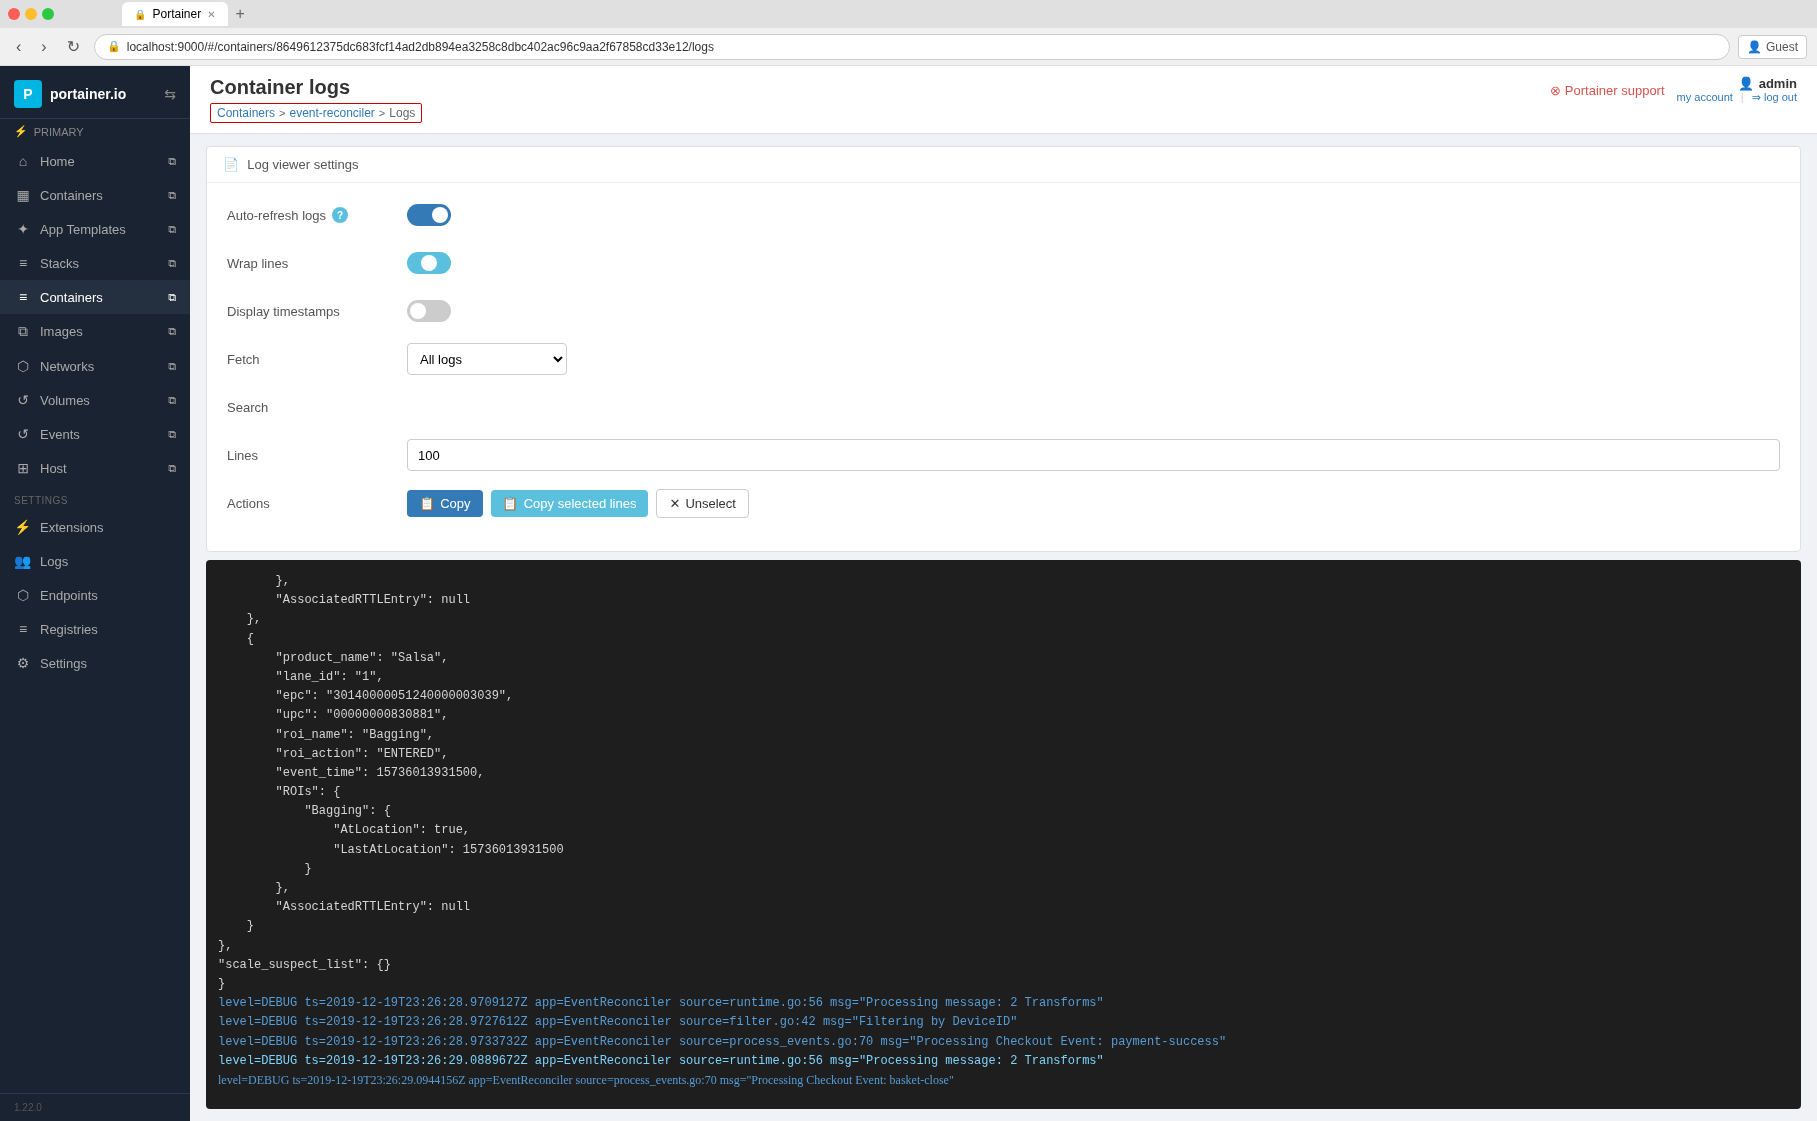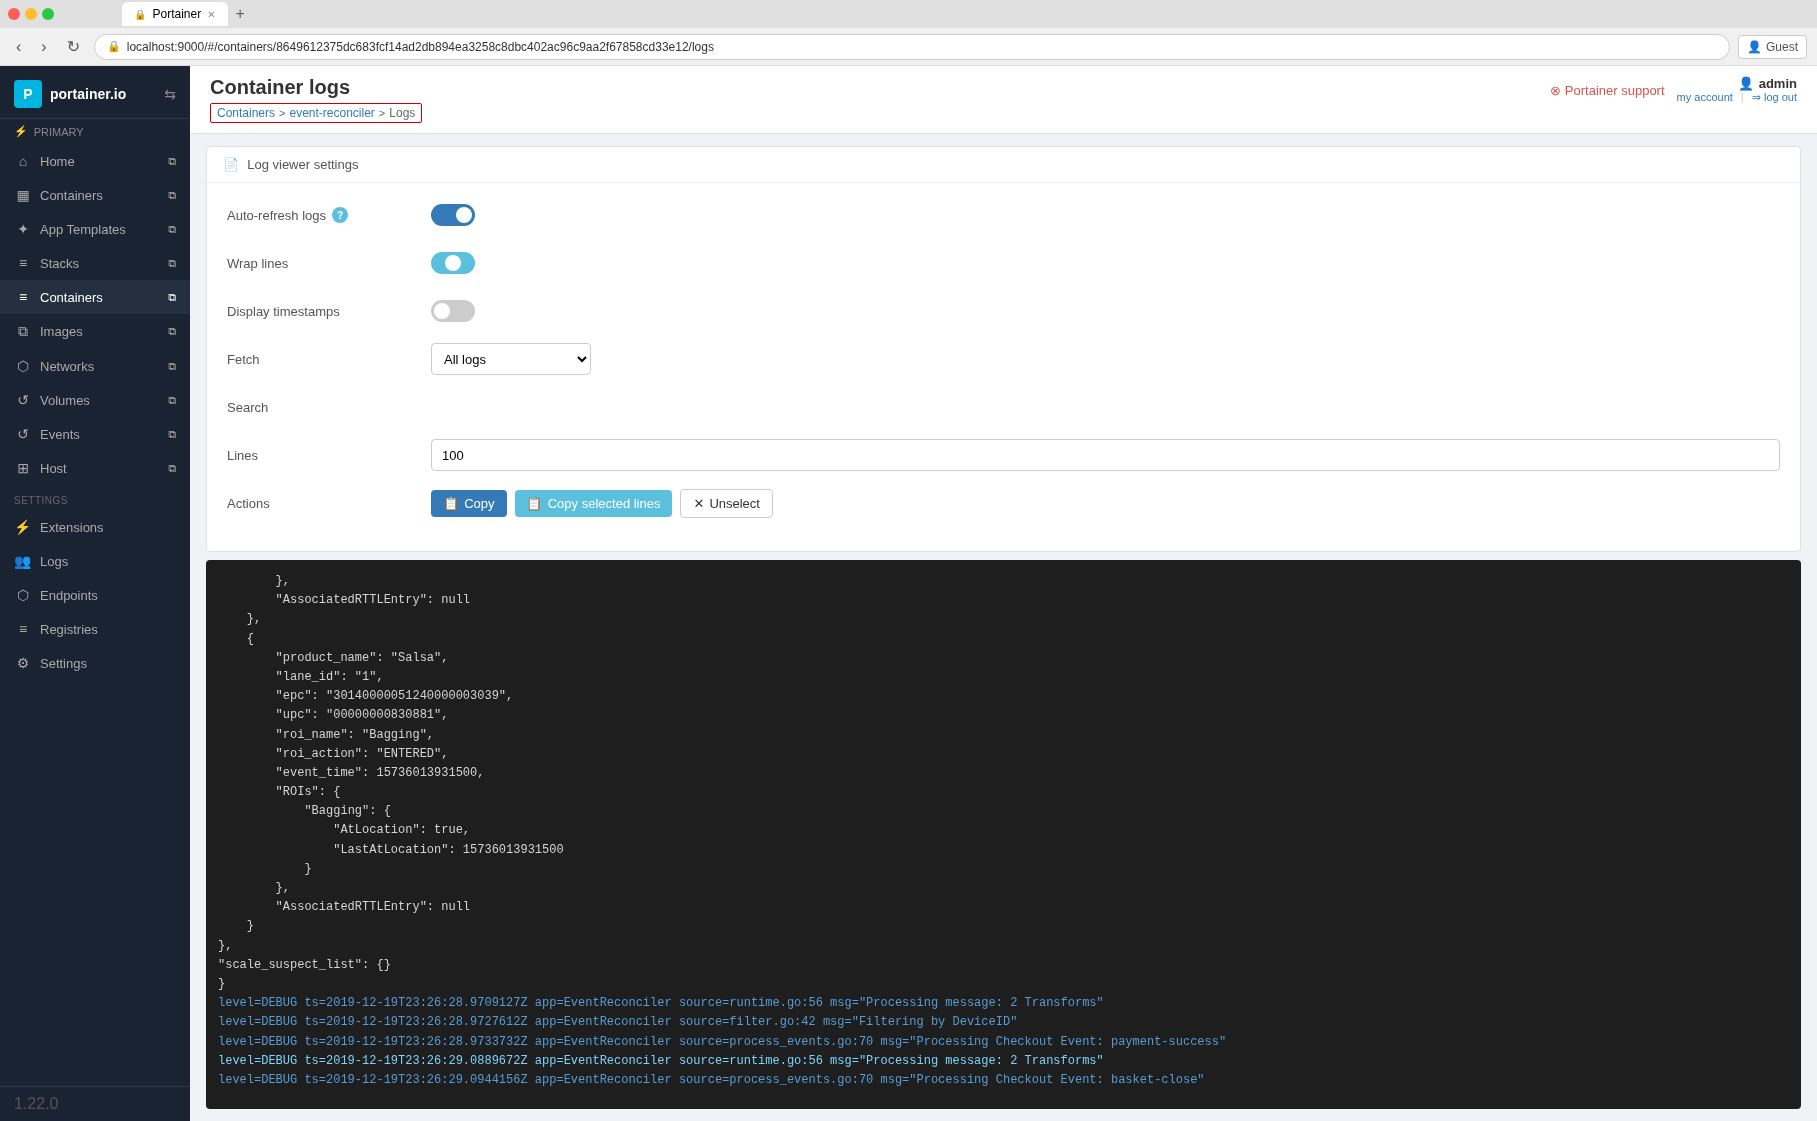--- a/index.html
+++ b/index.html
@@ -30,21 +30,21 @@
     .sidebar { width: 190px; background: #1a2332; color: #ccc; display: flex; flex-direction: column; overflow-y: auto; flex-shrink: 0; }
     .sidebar-logo { display: flex; align-items: center; gap: 8px; padding: 14px 14px 10px; border-bottom: 1px solid #2a3a4a; }
     .logo-icon { width: 28px; height: 28px; background: #00b5e2; border-radius: 4px; display: flex; align-items: center; justify-content: center; color: #fff; font-weight: bold; font-size: 14px; }
     .logo-text { color: #fff; font-size: 14px; font-weight: 700; }
     .sidebar-settings-icon { margin-left: auto; color: #888; cursor: pointer; font-size: 14px; }
     .sidebar-item { display: flex; align-items: center; gap: 8px; padding: 9px 14px; cursor: pointer; color: #aaa; font-size: 13px; }
     .sidebar-item.active { color: #fff; background: #243040; }
     .sidebar-item .icon { font-size: 14px; width: 18px; text-align: center; }
     .sidebar-section { padding: 10px 14px 4px; font-size: 10px; color: #666; text-transform: uppercase; letter-spacing: 0.5px; }
     .sidebar-primary { display: flex; align-items: center; gap: 6px; padding: 6px 14px; color: #888; font-size: 11px; }
-    .sidebar-version { padding: 8px 14px; font-size: 16px; color: #555; margin-top: auto; border-top: 1px solid #2a3a4a; }
+    .sidebar-version { padding: 8px 14px; font-size: 10px; color: #555; margin-top: auto; border-top: 1px solid #2a3a4a; }
 
     
     .main { flex: 1; display: flex; flex-direction: column; overflow: hidden; background: #f0f2f5; }
 
     
     .main-header { background: #fff; padding: 10px 20px; border-bottom: 1px solid #e0e0e0; display: flex; align-items: flex-start; justify-content: space-between; }
     .page-title { font-size: 20px; font-weight: 600; color: #333; }
     .breadcrumb { display: flex; align-items: center; gap: 4px; font-size: 12px; margin-top: 4px; border: 1.5px solid #cc0000; padding: 2px 6px; border-radius: 2px; }
     .breadcrumb a { color: #337ab7; text-decoration: none; }
     .breadcrumb span { color: #666; }
@@ -52,21 +52,21 @@
     .support-btn { display: flex; align-items: center; gap: 4px; color: #d9534f; font-size: 13px; cursor: pointer; }
     .user-info { display: flex; flex-direction: column; align-items: flex-end; }
     .user-name { display: flex; align-items: center; gap: 4px; font-weight: 600; color: #333; font-size: 13px; }
     .user-links { display: flex; gap: 8px; font-size: 11px; }
     .user-links a { color: #337ab7; text-decoration: none; }
 
     
     .settings-panel { background: #fff; margin: 12px 16px 8px; border-radius: 4px; border: 1px solid #e0e0e0; }
     .settings-header { display: flex; align-items: center; gap: 8px; padding: 10px 16px; border-bottom: 1px solid #eee; color: #555; font-size: 13px; cursor: pointer; }
     .settings-body { padding: 16px 20px; }
-    .settings-row { display: flex; align-items: center; margin-bottom: 16px; min-height: 32px; gap: 24px; }
+    .settings-row { display: flex; align-items: center; margin-bottom: 16px; min-height: 32px; }
     .settings-label { width: 180px; color: #555; font-size: 13px; display: flex; align-items: center; gap: 6px; }
     .settings-control { flex: 1; display: flex; align-items: center; }
 
     
     .toggle { position: relative; width: 44px; height: 22px; display: inline-block; }
     .toggle input { opacity: 0; width: 0; height: 0; }
     .toggle-slider { position: absolute; cursor: pointer; top: 0; left: 0; right: 0; bottom: 0; border-radius: 22px; transition: 0.2s; }
     .toggle-slider:before { position: absolute; content: ""; height: 16px; width: 16px; left: 3px; bottom: 3px; background: white; border-radius: 50%; transition: 0.2s; }
     .toggle.on .toggle-slider { background: #337ab7; }
     .toggle.on .toggle-slider:before { transform: translateX(22px); }
@@ -371,17 +371,17 @@
         <div class="log-line">        },</div>
         <div class="log-line" style="color: rgb(212, 212, 212);">        "AssociatedRTTLEntry": null</div>
         <div class="log-line">    }</div>
         <div class="log-line">},</div>
         <div class="log-line" style="color: rgb(212, 212, 212);">"scale_suspect_list": {}</div>
         <div class="log-line">}</div>
         <div class="log-line" style="color: rgb(86, 156, 214);">level=DEBUG ts=2019-12-19T23:26:28.9709127Z app=EventReconciler source=runtime.go:56 msg="Processing message: 2 Transforms"</div>
         <div class="log-line" style="color: rgb(86, 156, 214);">level=DEBUG ts=2019-12-19T23:26:28.9727612Z app=EventReconciler source=filter.go:42 msg="Filtering by DeviceID"</div>
         <div class="log-line" style="color: rgb(86, 156, 214);">level=DEBUG ts=2019-12-19T23:26:28.9733732Z app=EventReconciler source=process_events.go:70 msg="Processing Checkout Event: payment-success"</div>
         <div class="log-line" style="color: #7dd3fc;">level=DEBUG ts=2019-12-19T23:26:29.0889672Z app=EventReconciler source=runtime.go:56 msg="Processing message: 2 Transforms"</div>
-        <div class="log-line" style="color: rgb(86, 156, 214);">level=DEBUG ts=2019-12-19T23:26:29.0944156Z app=EventReconciler source=process_events.go:70 msg="Processing Checkout Event: basket-close"</div>
+        <div class="log-line" style="color: rgb(86, 156, 214); font-family: Liberation Serif, serif;">level=DEBUG ts=2019-12-19T23:26:29.0944156Z app=EventReconciler source=process_events.go:70 msg="Processing Checkout Event: basket-close"</div>
       </div>
 
   </div>
 </div>
 
 </body></html>

